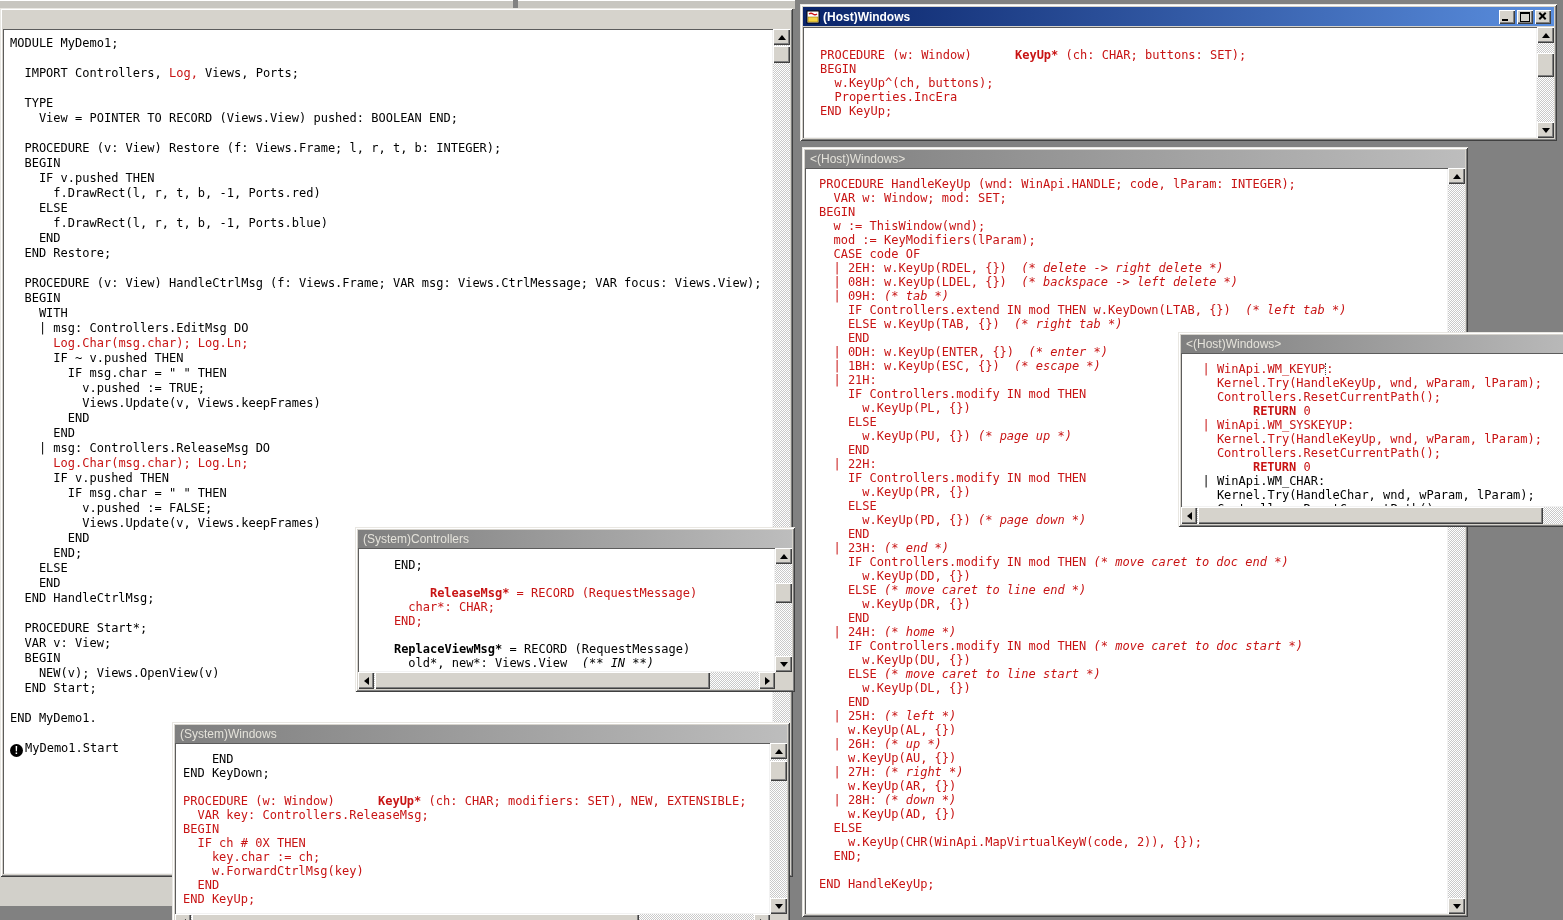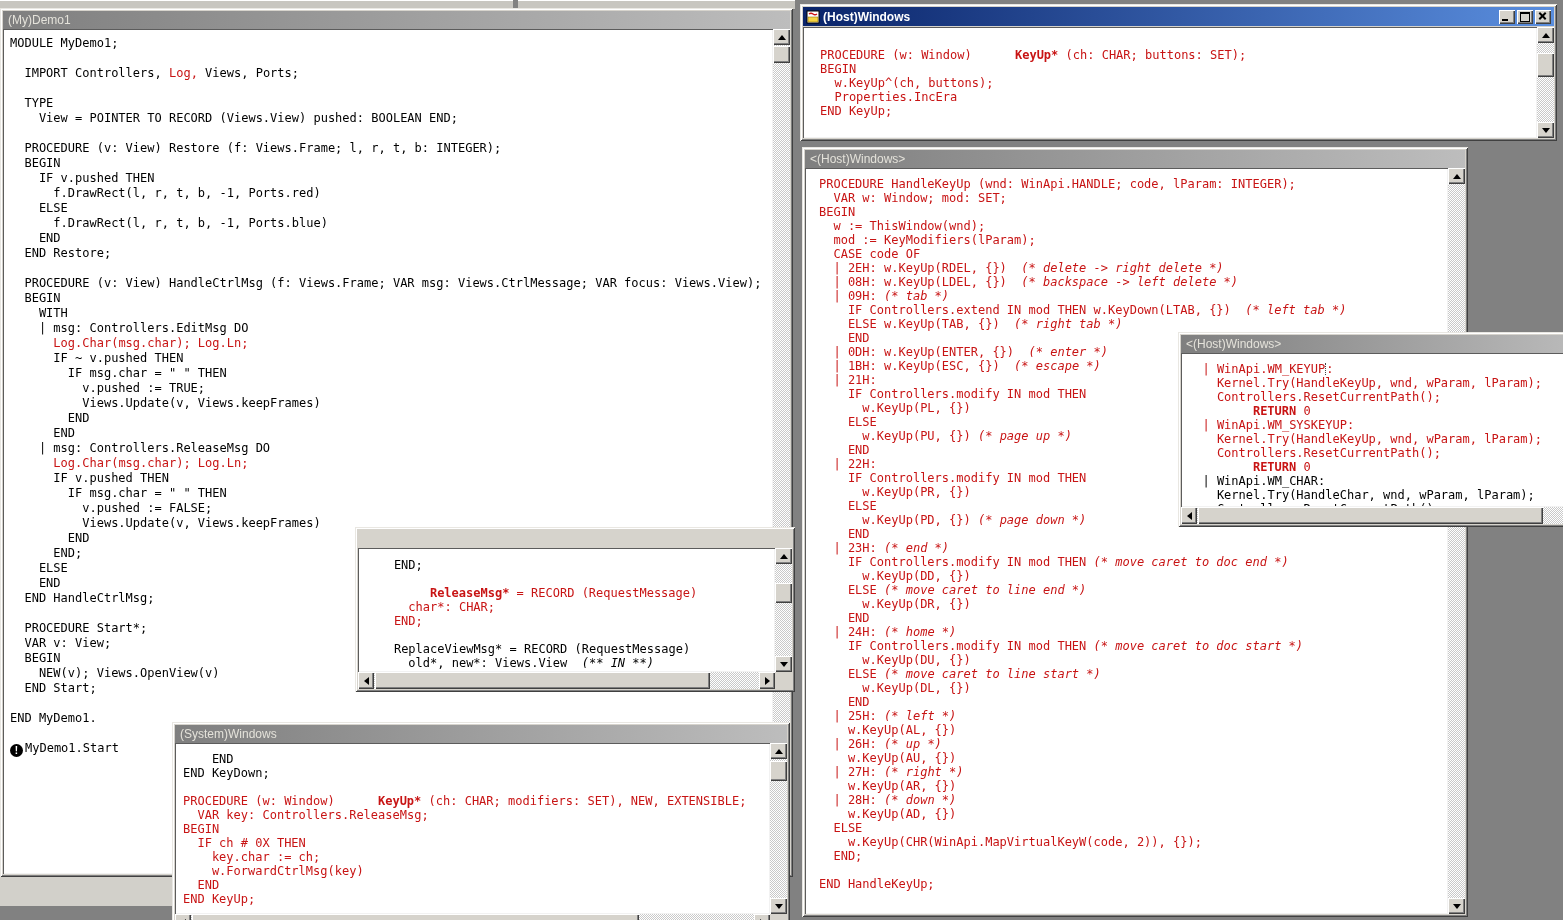--- a/index.html
+++ b/index.html
@@ -14,21 +14,21 @@
   .content{position:absolute;background:#ffffff;
     box-shadow:inset 1px 1px 0 #5c5c5c,inset -1px -1px 0 #f2f2f2;}
   .code{position:absolute;inset:1px;overflow:hidden;font-family:"DejaVu Sans Mono",monospace;
     font-size:12px;white-space:pre;color:var(--code-black);}
   .lh15 .code-line{height:15px;line-height:15px;}
   .lh14 .code-line{height:14px;line-height:14px;}
   .seg-r{color:var(--code-red);}
   .seg-rb{color:var(--code-red);font-weight:bold;padding-left:36px;}
   .seg-ri{color:var(--code-red);font-style:italic;}
   .seg-k{color:var(--code-black);}
-  .seg-bb{color:var(--code-black);font-weight:normal;}
+  .seg-bb{color:var(--code-black);font-weight:bold;}
   .seg-bi{color:var(--code-black);font-style:italic;text-align:right;}
   .cmd{display:inline-block;width:13px;height:13px;border-radius:50%;background:#000;color:#fff;
     font:bold 10px/13px "Liberation Sans",sans-serif;text-align:center;margin-right:2px;vertical-align:-2px;}
   .caret{display:inline-block;width:0;height:12px;border-left:1px dotted #444;vertical-align:-2px;}
   
   .vscroll,.hscroll{position:absolute;background-color:#fff;
     background-image:linear-gradient(45deg,#c9c9c9 25%,transparent 25%,transparent 75%,#c9c9c9 75%),
       linear-gradient(45deg,#c9c9c9 25%,transparent 25%,transparent 75%,#c9c9c9 75%);
     background-size:2px 2px;background-position:0 0,1px 1px;}
   .sb-btn{position:absolute;background:var(--chrome);
@@ -63,23 +63,20 @@
 </head>
 <body>
 
 <div id="desktop">
 
   <div class="bg-strip" style="left:0;top:0;width:513px;height:8px;"></div>
   <div class="bg-strip" style="left:518px;top:0;width:277px;height:8px;"></div>
   <div class="bg-patch" style="left:0;top:877px;width:172px;height:29px;"></div>
 
   <div class="win" style="left:0;top:8px;width:793px;height:869px;z-index:1;">
-    <div class="tb tb-gray">
-      <span>(My)Demo1</span>
-    </div>
     <div class="content lh15" style="left:3px;top:21px;right:20px;bottom:3px;">
       <div class="code" style="padding:6px 0 0 6px;"><div class="code-line"><span class="seg-k">MODULE MyDemo1;</span></div><div class="code-line"></div><div class="code-line"><span class="seg-k">  IMPORT Controllers, </span><span class="seg-r">Log,</span><span class="seg-k"> Views, Ports;</span></div><div class="code-line"></div><div class="code-line"><span class="seg-k">  TYPE</span></div><div class="code-line"><span class="seg-k">    View = POINTER TO RECORD (Views.View) pushed: BOOLEAN END;</span></div><div class="code-line"></div><div class="code-line"><span class="seg-k">  PROCEDURE (v: View) Restore (f: Views.Frame; l, r, t, b: INTEGER);</span></div><div class="code-line"><span class="seg-k">  BEGIN</span></div><div class="code-line"><span class="seg-k">    IF v.pushed THEN</span></div><div class="code-line"><span class="seg-k">      f.DrawRect(l, r, t, b, -1, Ports.red)</span></div><div class="code-line"><span class="seg-k">    ELSE</span></div><div class="code-line"><span class="seg-k">      f.DrawRect(l, r, t, b, -1, Ports.blue)</span></div><div class="code-line"><span class="seg-k">    END</span></div><div class="code-line"><span class="seg-k">  END Restore;</span></div><div class="code-line"></div><div class="code-line"><span class="seg-k">  PROCEDURE (v: View) HandleCtrlMsg (f: Views.Frame; VAR msg: Views.CtrlMessage; VAR focus: Views.View);</span></div><div class="code-line"><span class="seg-k">  BEGIN</span></div><div class="code-line"><span class="seg-k">    WITH</span></div><div class="code-line"><span class="seg-k">    | msg: Controllers.EditMsg DO</span></div><div class="code-line"><span class="seg-k">      </span><span class="seg-r">Log.Char(msg.char); Log.Ln;</span></div><div class="code-line"><span class="seg-k">      IF ~ v.pushed THEN</span></div><div class="code-line"><span class="seg-k">        IF msg.char = " " THEN</span></div><div class="code-line"><span class="seg-k">          v.pushed := TRUE;</span></div><div class="code-line"><span class="seg-k">          Views.Update(v, Views.keepFrames)</span></div><div class="code-line"><span class="seg-k">        END</span></div><div class="code-line"><span class="seg-k">      END</span></div><div class="code-line"><span class="seg-k">    | msg: Controllers.ReleaseMsg DO</span></div><div class="code-line"><span class="seg-k">      </span><span class="seg-r">Log.Char(msg.char); Log.Ln;</span></div><div class="code-line"><span class="seg-k">      IF v.pushed THEN</span></div><div class="code-line"><span class="seg-k">        IF msg.char = " " THEN</span></div><div class="code-line"><span class="seg-k">          v.pushed := FALSE;</span></div><div class="code-line"><span class="seg-k">          Views.Update(v, Views.keepFrames)</span></div><div class="code-line"><span class="seg-k">        END</span></div><div class="code-line"><span class="seg-k">      END;</span></div><div class="code-line"><span class="seg-k">    ELSE</span></div><div class="code-line"><span class="seg-k">    END</span></div><div class="code-line"><span class="seg-k">  END HandleCtrlMsg;</span></div><div class="code-line"></div><div class="code-line"><span class="seg-k">  PROCEDURE Start*;</span></div><div class="code-line"><span class="seg-k">  VAR v: View;</span></div><div class="code-line"><span class="seg-k">  BEGIN</span></div><div class="code-line"><span class="seg-k">    NEW(v); Views.OpenView(v)</span></div><div class="code-line"><span class="seg-k">  END Start;</span></div><div class="code-line"></div><div class="code-line"><span class="seg-k">END MyDemo1.</span></div><div class="code-line"></div><div class="code-line"><span class="cmd">!</span><span class="seg-k">MyDemo1.Start</span></div></div>
     </div>
     <div class="vscroll" style="right:3px;top:21px;width:17px;bottom:3px;">
       <div class="sb-btn sb-up">
           <div class="arr arr-up"></div>
         </div>
       <div class="sb-thumb" style="top:17px;height:17px;"></div>
       <div class="sb-btn sb-down">
           <div class="arr arr-down"></div>
@@ -99,20 +96,23 @@
           <div class="arr arr-up"></div>
         </div>
       <div class="sb-thumb" style="top:215px;height:85px;"></div>
       <div class="sb-btn sb-down">
           <div class="arr arr-down"></div>
         </div>
     </div>
   </div>
 
   <div class="win" style="left:355px;top:527px;width:440px;height:165px;z-index:3;">
+    <div class="tb tb-gray">
+      <span>(System)Controllers</span>
+    </div>
     <div class="content lh14" style="left:3px;top:21px;right:20px;bottom:20px;">
       <div class="code" style="padding:9px 0 0 6px;"><div class="code-line"><span class="seg-k">    END;</span></div><div class="code-line"></div><div class="code-line"><span class="seg-r">    </span><span class="seg-rb">ReleaseMsg*</span><span class="seg-r"> = RECORD (RequestMessage)</span></div><div class="code-line"><span class="seg-r">      char*: CHAR;</span></div><div class="code-line"><span class="seg-r">    END;</span></div><div class="code-line"></div><div class="code-line"><span class="seg-k">    </span><span class="seg-bb">ReplaceViewMsg*</span><span class="seg-k"> = RECORD (RequestMessage)</span></div><div class="code-line"><span class="seg-k">      old*, new*: Views.View  </span><span class="seg-bi">(** IN **)</span></div></div>
     </div>
     <div class="vscroll" style="right:3px;top:21px;width:17px;bottom:20px;">
       <div class="sb-btn sb-up">
           <div class="arr arr-up"></div>
         </div>
       <div class="sb-thumb" style="top:35px;height:20px;"></div>
       <div class="sb-btn sb-down">
           <div class="arr arr-down"></div>

